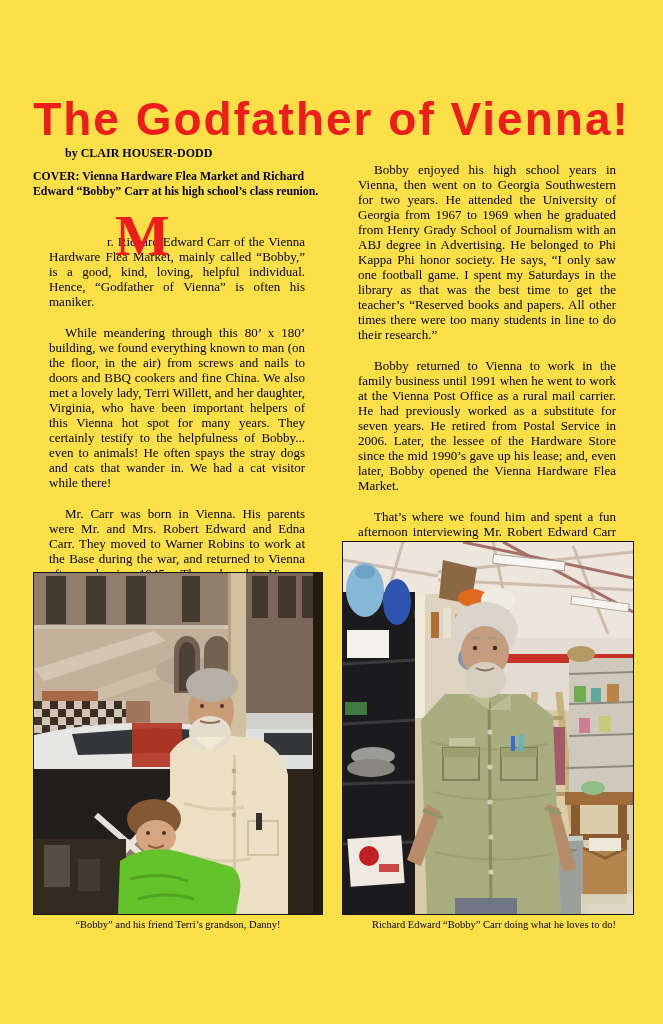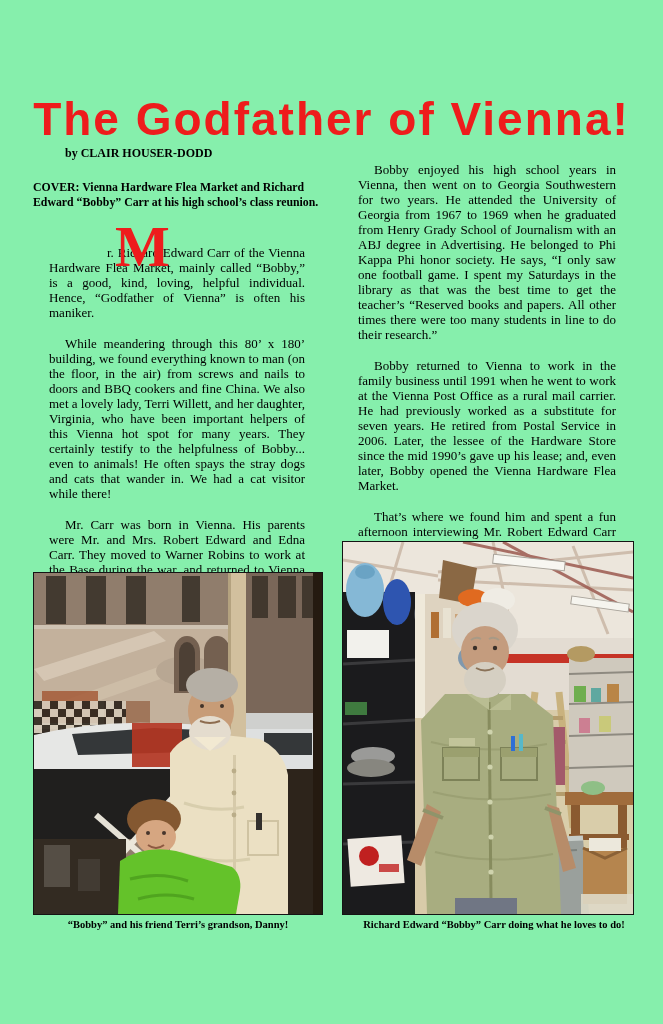--- a/index.html
+++ b/index.html
@@ -1,20 +1,20 @@
 <!DOCTYPE html>
 <html style="--accent: #ee1c1c;"><head>
 <meta charset="utf-8">
 <style>
   :root { --accent: #ee1c1c; }
   html,body { margin:0; padding:0; background:#ffffff; }
   .page {
     position: relative;
     width: 663px; height: 1024px;
-    background: #86efac;
+    background: #fde047;
     overflow: hidden;
     font-family: "Liberation Serif", serif;
     color: #000;
   }
   .title {
     position: absolute; top: 93px; left: 0; width: 663px;
     text-align: center;
     font-family: "Liberation Sans", sans-serif;
     font-weight: bold;
     font-size: 46px; line-height: 52px;
@@ -24,21 +24,21 @@
   }
   .col { position: absolute; top: 146px; text-align: justify; }
   .col-left  { left: 33px;  width: 288px; }
   .col-right { left: 342px; width: 290px; }
   .byline {
     font-weight: bold; font-size: 12px; line-height: 14px;
     text-align: left;
     padding-left: 32px;
   }
   .cover-note {
-    margin-top: 20px;
+    margin-top: 9px;
     font-weight: bold; font-size: 11.8px; line-height: 15px;
     text-align: left;
   }
   .body-text { font-size: 13px; line-height: 15px; }
   .col-left .body-text { margin-top: 35px; }
   p { margin: 16px; }
   p.indent { text-indent: 16px; }
   p.drop { position: relative; text-indent: 58px; }
   .dropcap {
     position: absolute; left: 8px; top: -27px;
@@ -50,21 +50,21 @@
   .figure {
     position: absolute;
     border: 1px solid #141414;
     background: #888;
   }
   .figure svg { display: block; }
   .fig-left  { left: 33px;  top: 572px; width: 288px; height: 341px; }
   .fig-right { left: 342px; top: 541px; width: 290px; height: 372px; }
   .caption {
     position: absolute; top: 918px;
-    font-weight: bold; font-size: 10.5px; line-height: 13px;
+    font-weight: normal; font-size: 10.5px; line-height: 13px;
     text-align: center; white-space: nowrap;
   }
   .cap-left  { left: 33px;  width: 290px; }
   .cap-right { left: 348px; width: 292px; }
 </style>
 </head>
 <body>
 
 <div class="page">
 

